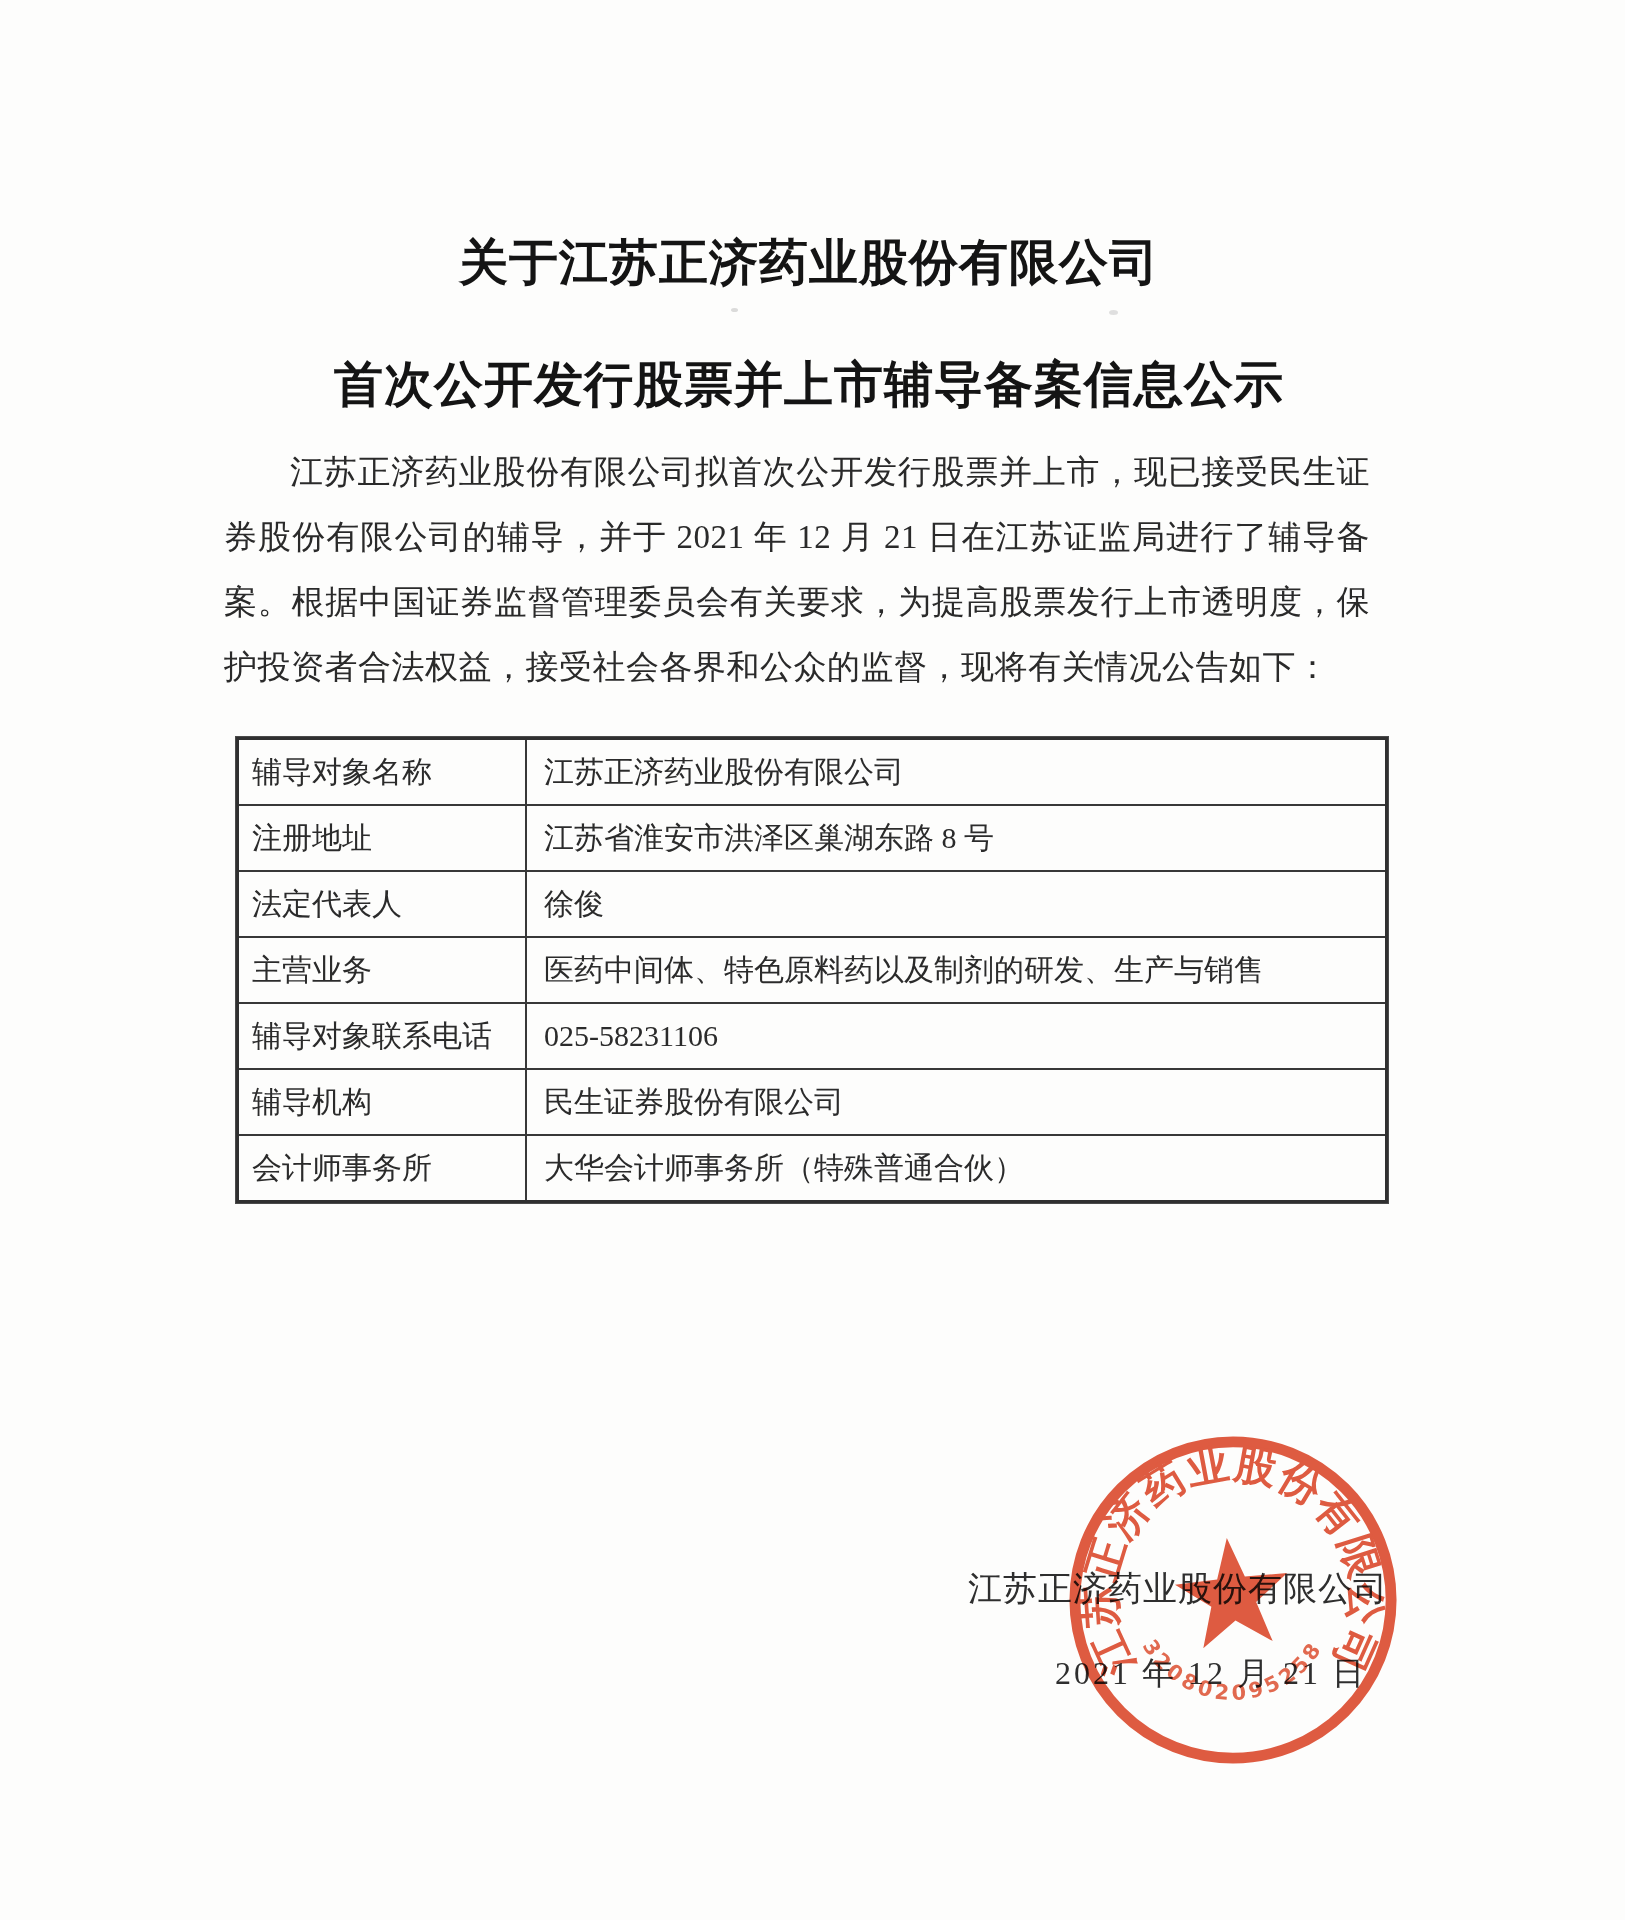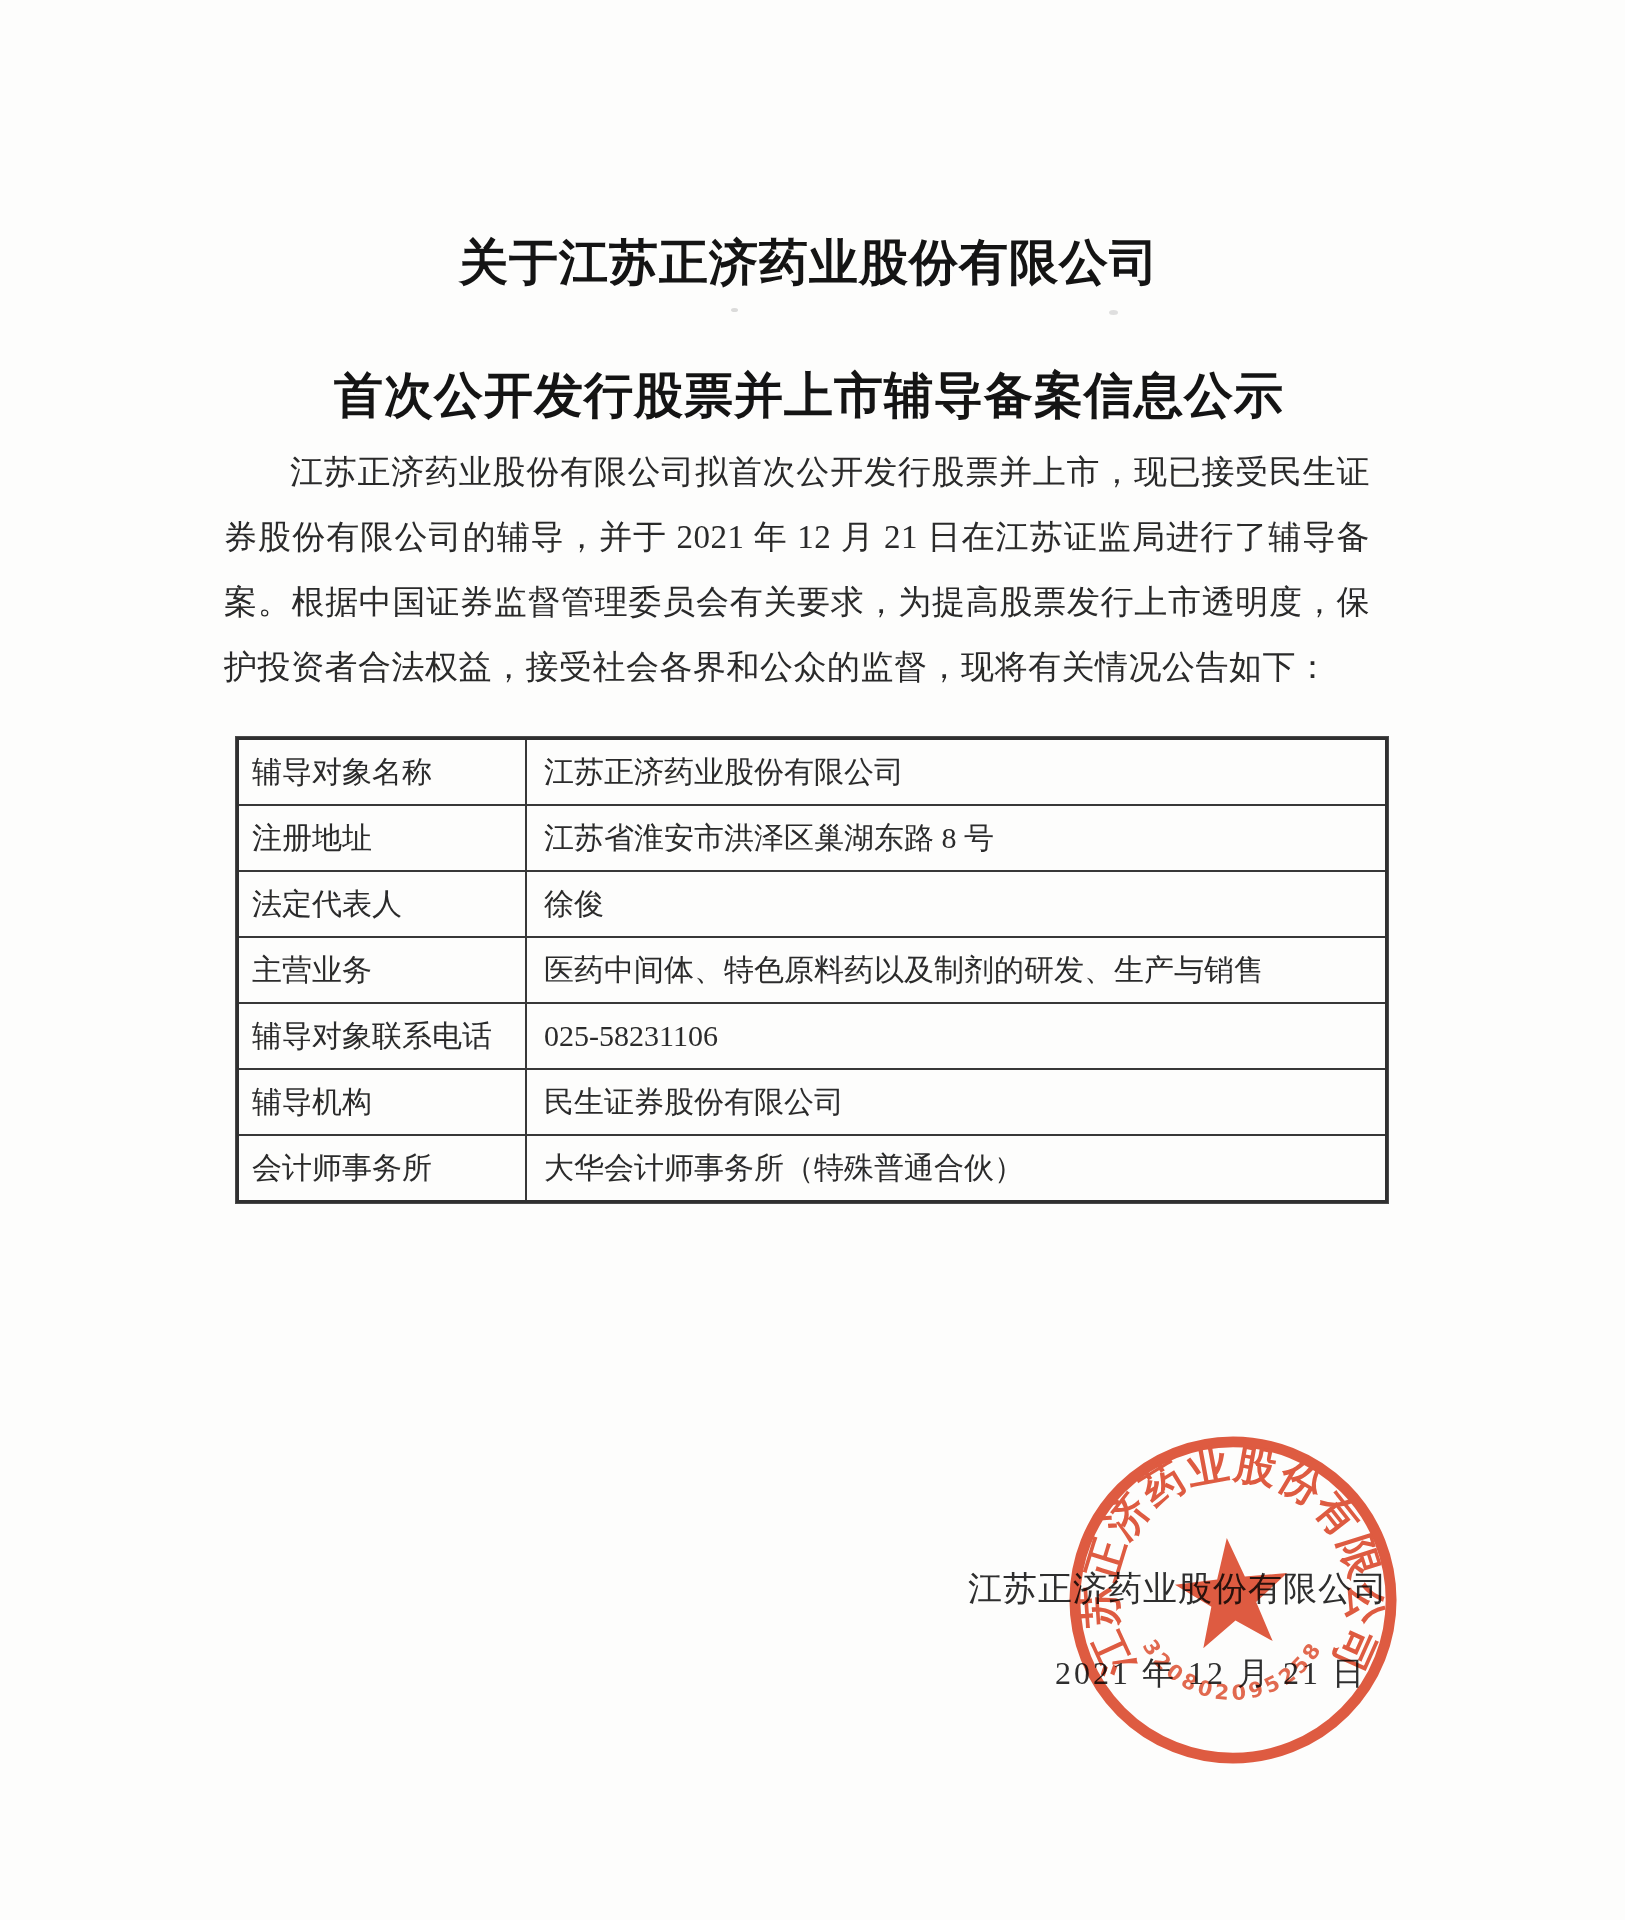--- a/index.html
+++ b/index.html
@@ -16,21 +16,21 @@
     position:absolute;left:235px;width:1148px;
     text-align:center;
     font-family:"Liberation Sans", sans-serif;
     font-weight:700;
     font-size:49px;
     color:#141414;
     letter-spacing:1px;
     white-space:nowrap;
   }
   .title-line.l1{top:230px;}
-  .title-line.l2{top:363px;}
+  .title-line.l2{top:352px;}
   .body-paragraph{
     position:absolute;left:224px;top:440px;width:1146px;
     font-size:33px;
     line-height:65px;
     text-align:justify;
     text-indent:2em;
     letter-spacing:0.5px;
     color:#2a2a2a;
   }
   table.info{

